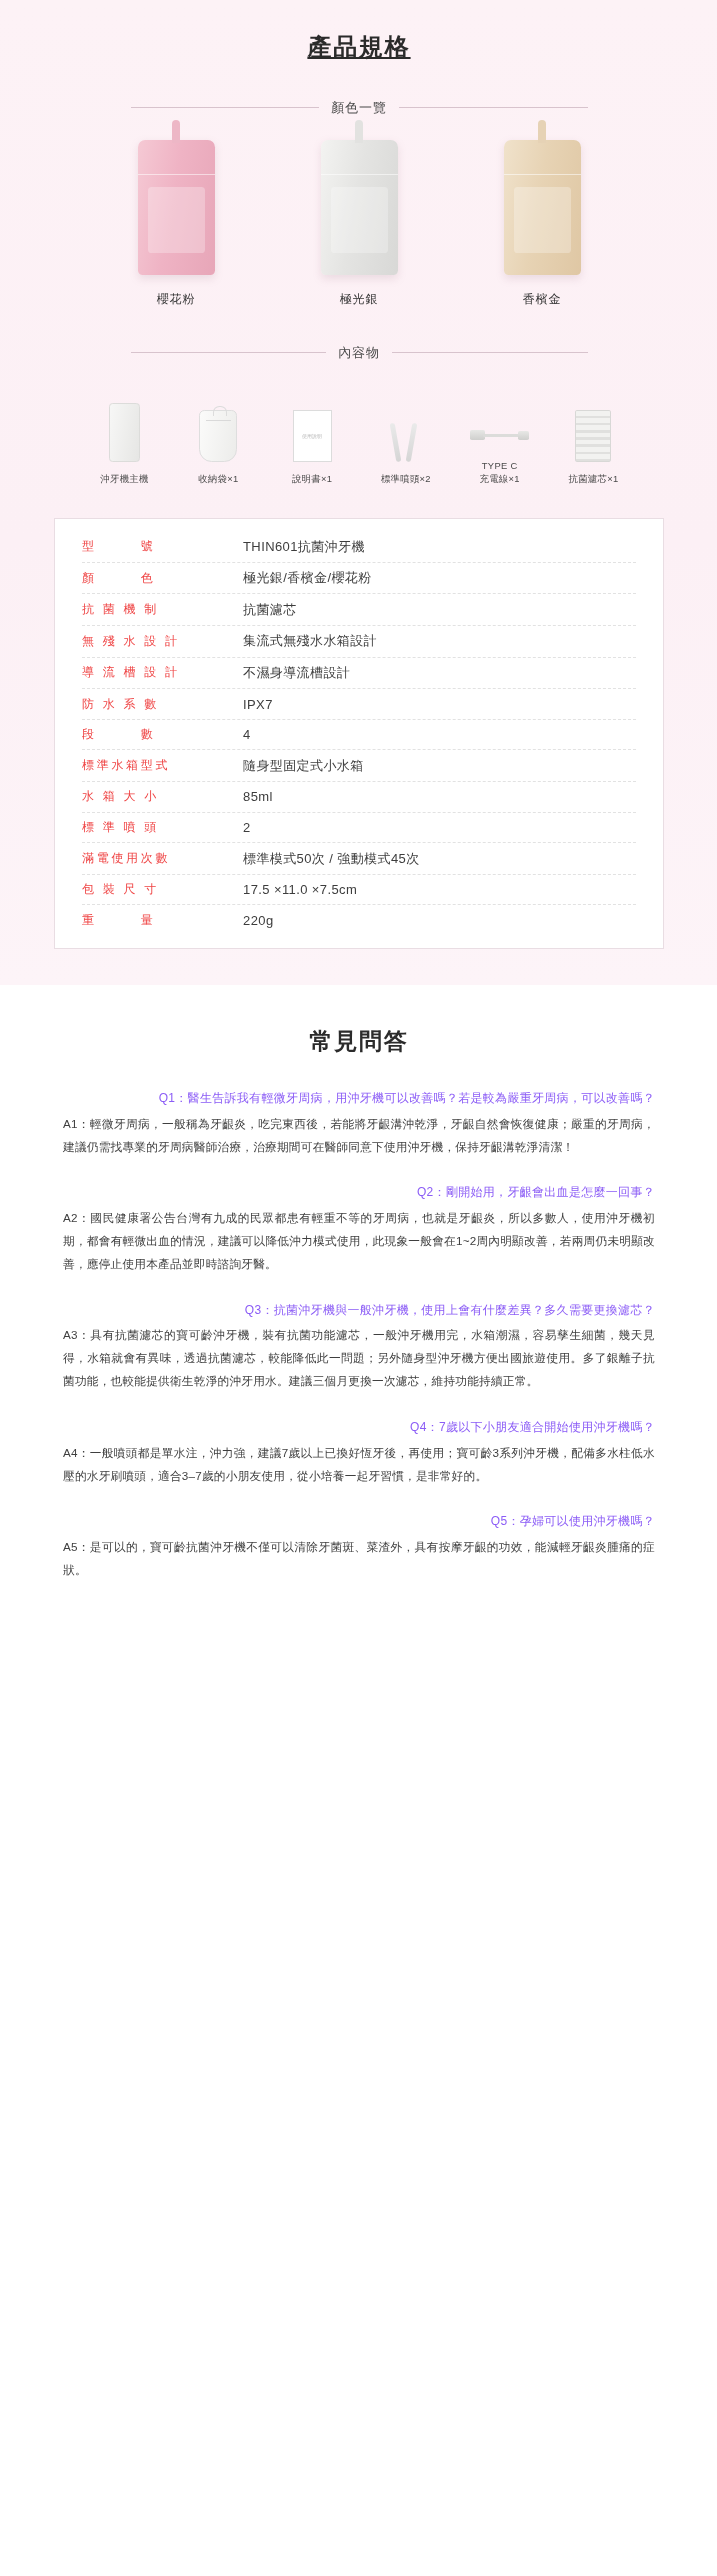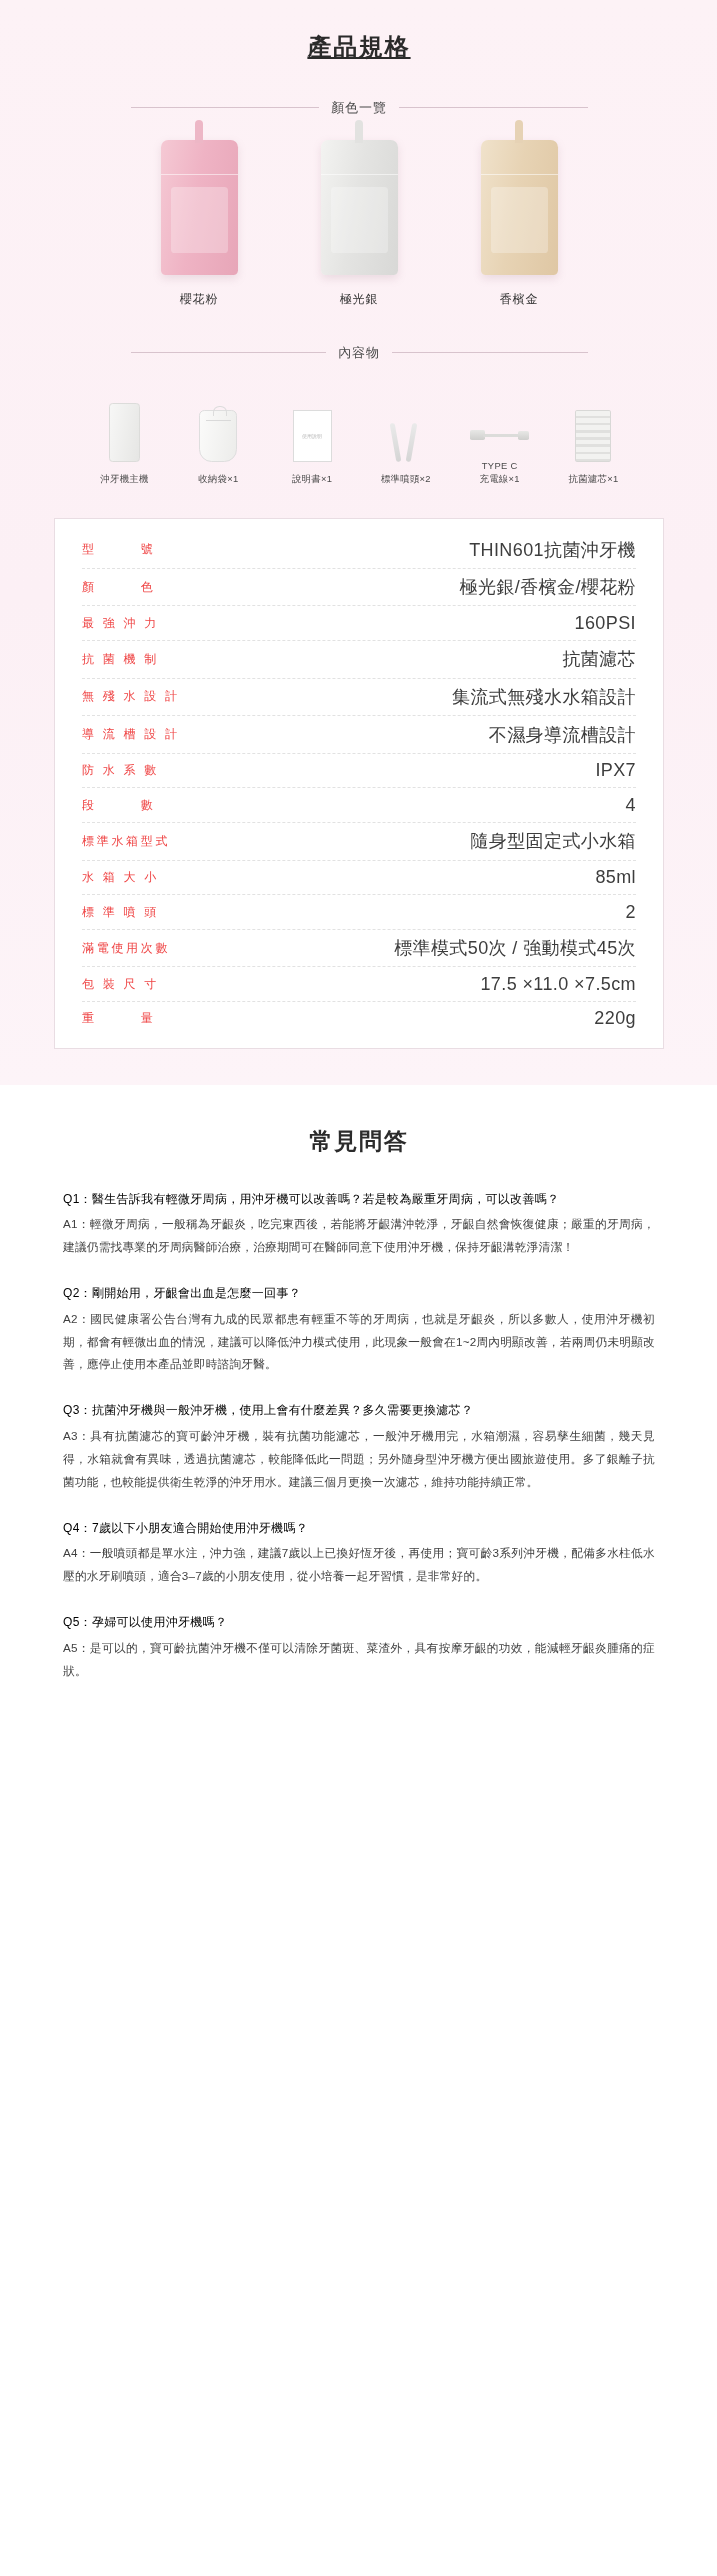--- a/index.html
+++ b/index.html
@@ -38,21 +38,21 @@
     color: #4a4a4a;
     padding: 0 12.6px;
     letter-spacing: 0.9px;
     white-space: nowrap;
   }
 
   
   .color-row {
     display: flex;
     justify-content: center;
-    gap: 25px;
+    gap: 48px;
     margin-bottom: 7.2px;
   }
   .color-item { width: 135px; text-align: center; }
   .device {
     width: 77px;
     height: 135px;
     margin: 0 auto;
     border-radius: 7.2px 7.2px 4.5px 4.5px;
     position: relative;
     box-shadow: 0 3.6px 9px rgba(160,120,140,0.18);
@@ -220,44 +220,44 @@
   }
   .spec-row:last-child { border-bottom: none; }
   .spec-key {
     width: 161px;
     font-size: 12px;
     color: #ef4444;
     letter-spacing: 2.7px;
   }
   .spec-val {
     flex: 1;
-    font-size: 18px;
+    font-size: 13px;
     color: #3d3d3d;
     letter-spacing: 0.4px;
-    text-align: right;
   }
 
   
   .faq-section { padding: 41px 0 36px 0; background:#fff; }
   .faq-title {
     text-align: center;
     font-size: 23px;
     font-weight: bold;
     letter-spacing: 1.8px;
     color: #2b2b2b;
     margin-bottom: 30.5px;
   }
   .faq-list { width: 592px; margin: 0 auto; }
   .faq-item { margin-bottom: 23px; }
   .faq-q {
     font-size: 12px;
-    color: #000000;
+    color: #8b5cf6;
     line-height: 1.85;
     letter-spacing: 0.3px;
     margin-bottom: 3.6px;
+    text-align: right;
   }
   .faq-a {
     font-size: 11.7px;
     color: #3f3f3f;
     line-height: 1.95;
     letter-spacing: 0.2px;
     text-align: justify;
   }
 </style>
 </head>
@@ -362,24 +362,20 @@
     <div class="spec-table">
       <div class="spec-row">
         <div class="spec-key">型　　　號</div>
         <div class="spec-val">THIN601抗菌沖牙機</div>
       </div>
       <div class="spec-row">
         <div class="spec-key">顏　　　色</div>
         <div class="spec-val">極光銀/香檳金/櫻花粉</div>
       </div>
       <div class="spec-row">
-        <div class="spec-key">最 強 沖 力</div>
-        <div class="spec-val">160PSI</div>
-      </div>
-      <div class="spec-row">
         <div class="spec-key">抗 菌 機 制</div>
         <div class="spec-val">抗菌濾芯</div>
       </div>
       <div class="spec-row">
         <div class="spec-key">無 殘 水 設 計</div>
         <div class="spec-val">集流式無殘水水箱設計</div>
       </div>
       <div class="spec-row">
         <div class="spec-key">導 流 槽 設 計</div>
         <div class="spec-val">不濕身導流槽設計</div>

